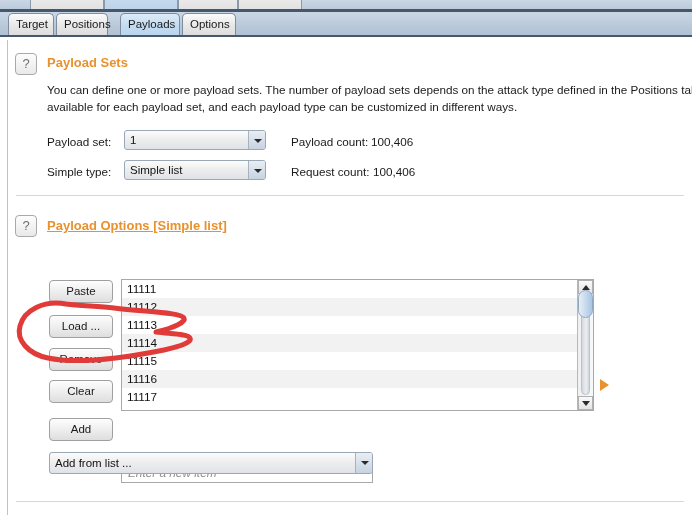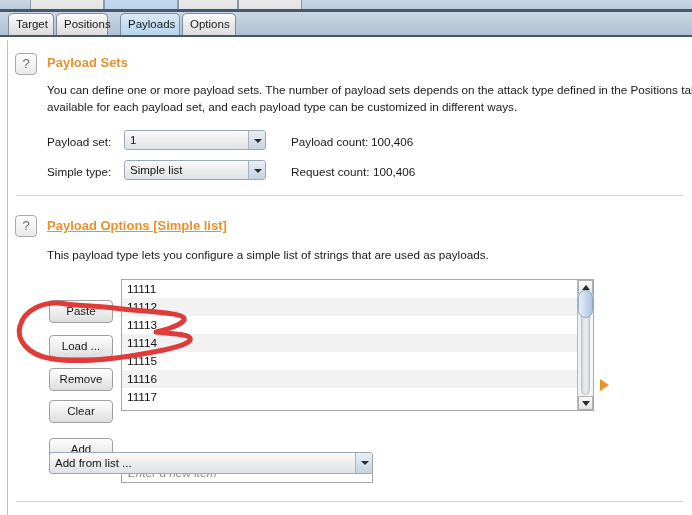--- a/index.html
+++ b/index.html
@@ -164,21 +164,20 @@
     box-sizing: border-box;
     width: 64px; height: 23px;
     border: 1px solid #a0a0a0;
     border-radius: 4px;
     background: linear-gradient(to bottom,#fdfdfd 0%, #f0f0f0 45%, #dedede 100%);
     font-size: 11.5px;
     color: #1a1a1a;
     line-height: 21px;
     text-align: center;
     cursor: pointer;
-    margin-top: 20px;
   }
 
   
   .listbox {
     position: absolute;
     box-sizing: border-box;
     border: 1px solid #a8a8a8;
     background: #ffffff;
     overflow: hidden;
   }
@@ -317,21 +316,20 @@
     </div>
 
     <div class="field-label" style="left:283px; top:125px;">Request count:</div>
     <div class="field-label" style="left:365px; top:125px;">100,406</div>
 
     <div class="divider" style="left:8px; top:155px; width:668px;"></div>
 
     <div class="help-btn" style="left:7px; top:175px;">?</div>
     <div class="section-title" style="left:39px; top:178px;text-decoration:underline;">Payload Options [Simple list]</div>
 
-    <div class="section-desc" style="left:39px; top:206px;">This payload type lets you configure a simple list of strings that are used as payloads.</div>
 
     <div class="sbtn" style="left:41px; top:240px;">Paste</div>
     <div class="sbtn" style="left:41px; top:275px;">Load ...</div>
     <div class="sbtn" style="left:41px; top:308px;">Remove</div>
     <div class="sbtn" style="left:41px; top:340px;">Clear</div>
 
     <div class="listbox" style="left:113px; top:239px; width:473px; height:132px;">
       <div id="list-rows">
           <div class="listrow">11111</div>
           <div class="listrow alt">11112</div>

